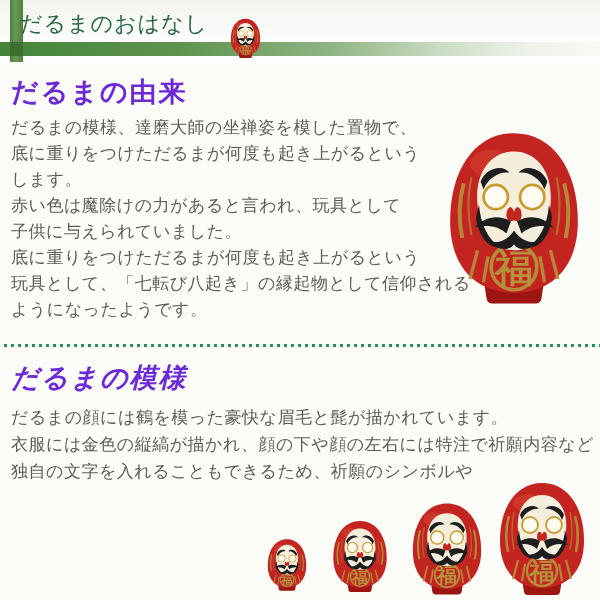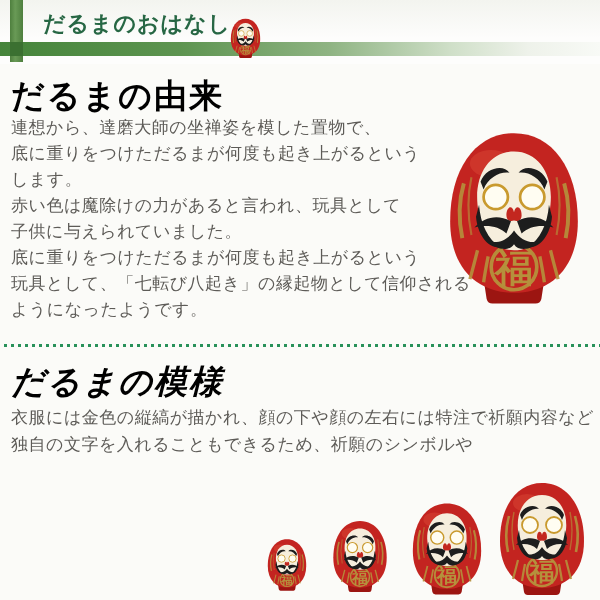--- a/index.html
+++ b/index.html
@@ -9,25 +9,25 @@
     background:#fbfbf8;overflow:hidden;
   }
   
   .header{position:absolute;left:0;top:0;width:600px;height:64px;
     background:linear-gradient(to bottom,#f3f4ef, #fdfdfc 60%);}
   .v-bar{position:absolute;left:10px;top:0;width:13px;height:62px;
     background:linear-gradient(to right,#4e7f3e,#699a56 40%,#4e7f3e);}
   .h-band{position:absolute;left:0;top:42px;width:600px;height:14px;
     background:linear-gradient(to right,#45843a 0%,#5d9450 30%,#8fb483 55%,#cfdfc8 75%,#eef2ea 88%,#f8faf6 100%);}
   .band-cross{position:absolute;left:10px;top:42px;width:13px;height:14px;background:#3b7031;}
-  .page-title{position:absolute;left:43px;top:9px;font-size:22px;font-weight:bold;
+  .page-title{position:absolute;left:20px;top:9px;font-size:22px;font-weight:normal;
     color:#276744;letter-spacing:1px;white-space:nowrap;}
   .header-daruma{position:absolute;left:228px;top:4px;width:35px;height:55px;}
   
-  .sec-heading{position:absolute;left:11px;font-size:33px;font-weight:bold;color:#000000;
+  .sec-heading{position:absolute;left:11px;font-size:27px;font-weight:bold;color:#6d28d9;
     letter-spacing:2px;white-space:nowrap;}
   .sec1-heading{top:74px;}
   .sec2-heading{top:360px;font-style:italic;}
   
   .body-lines{position:absolute;left:11px;color:#5d5b57;font-size:17px;letter-spacing:0.5px;white-space:nowrap;}
   .sec1-lines{top:115px;line-height:26px;}
   .sec2-lines{top:404px;line-height:27px;}
   
   .daruma-large{position:absolute;left:438px;top:114px;width:152px;height:194px;}
   .daruma-row-1{position:absolute;left:264px;top:538px;width:46px;height:54px;}
@@ -96,39 +96,40 @@
     <div class="band-cross"></div>
     <div class="page-title">だるまのおはなし</div>
     <svg class="header-daruma" viewBox="0 0 100 118" preserveAspectRatio="xMidYMax meet">
         <use href="#daruma"></use>
       </svg>
   </div>
 
   <div class="sec-heading sec1-heading">だるまの由来</div>
 
   <div class="body-lines sec1-lines">
-    <div>連想から、達磨大師の坐禅姿を模した置物で、</div>
+    <div>だるまの模様、達磨大師の坐禅姿を模した置物で、</div>
     <div>底に重りをつけただるまが何度も起き上がるという</div>
     <div>します。</div>
     <div>赤い色は魔除けの力があると言われ、玩具として</div>
     <div>子供に与えられていました。</div>
     <div>底に重りをつけただるまが何度も起き上がるという</div>
     <div>玩具として、「七転び八起き」の縁起物として信仰される</div>
     <div>ようになったようです。</div>
   </div>
 
   <svg class="daruma-large" viewBox="0 0 100 118" preserveAspectRatio="xMidYMax meet">
       <use href="#daruma"></use>
     </svg>
 
   <div class="divider"></div>
 
   <div class="sec-heading sec2-heading">だるまの模様</div>
 
   <div class="body-lines sec2-lines">
+    <div>だるまの顔には鶴を模った豪快な眉毛と髭が描かれています。</div>
     <div>衣服には金色の縦縞が描かれ、顔の下や顔の左右には特注で祈願内容など</div>
     <div>独自の文字を入れることもできるため、祈願のシンボルや</div>
   </div>
 
   <svg class="daruma-row-1" viewBox="0 0 100 118" preserveAspectRatio="xMidYMax meet">
       <use href="#daruma"></use>
     </svg>
   <svg class="daruma-row-2" viewBox="0 0 100 118" preserveAspectRatio="xMidYMax meet">
       <use href="#daruma"></use>
     </svg>

